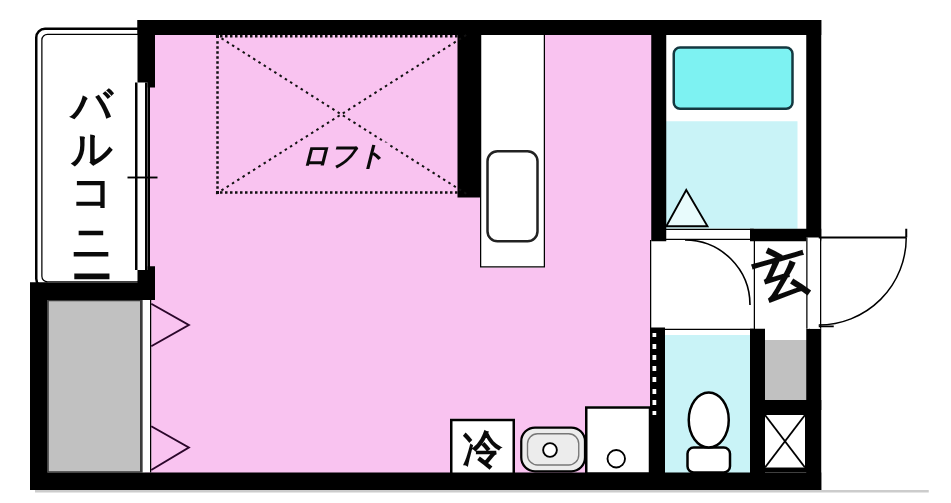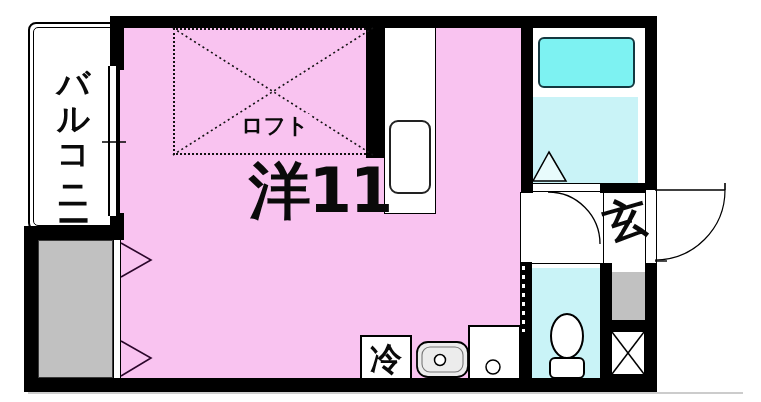--- a/index.html
+++ b/index.html
@@ -105,17 +105,16 @@
     <circle cx="493" cy="367" r="7" fill="#fff" stroke="#000" stroke-width="1.5"></circle>
     <g stroke="#000" stroke-width="1.5">
       <path d="M612,332 L644,374"></path>
         <path d="M644,332 L612,374"></path>
     </g>
   </svg>
 
   <div class="lbl" style="left:28px;top:24px;width:92px;height:205px;display:flex;align-items:center;justify-content:center;">
     <span class="vtext" style="font-size:33px;">バルコニー</span>
   </div>
-  <div class="lbl" style="left:238px;top:114px;font-size:22px;background:var(--room-pink,#f9c3f0);padding:1px 3px;">ロフト</div>
-  <div class="lbl" style="left:240px;top:160px;width:160px;text-align:center;font-size:62px;letter-spacing:-2px;">洋11</div>
+  <div class="lbl" style="left:238px;top:114px;font-size:22px;background:var(--room-pink,#f9c3f0);padding:1px 3px;font-style:italic;">ロフト</div>
   <div class="lbl" style="left:600px;top:198px;width:52px;text-align:center;font-size:44px;transform:rotate(-16deg);">玄</div>
 
 </div>
 
 </body></html>

